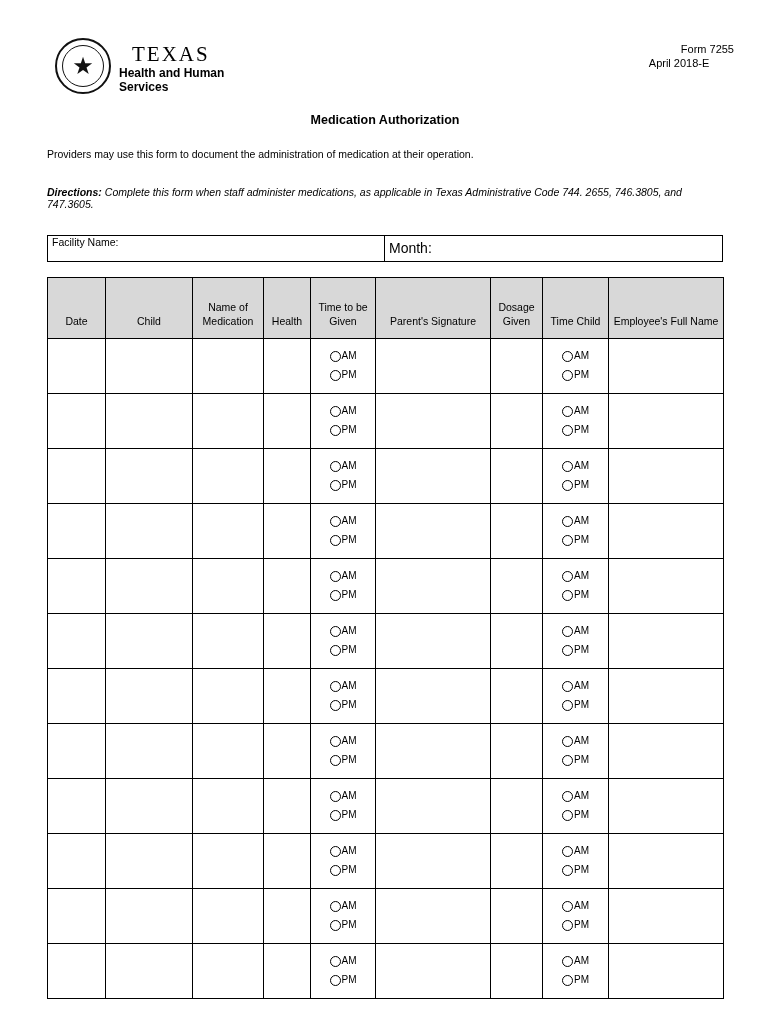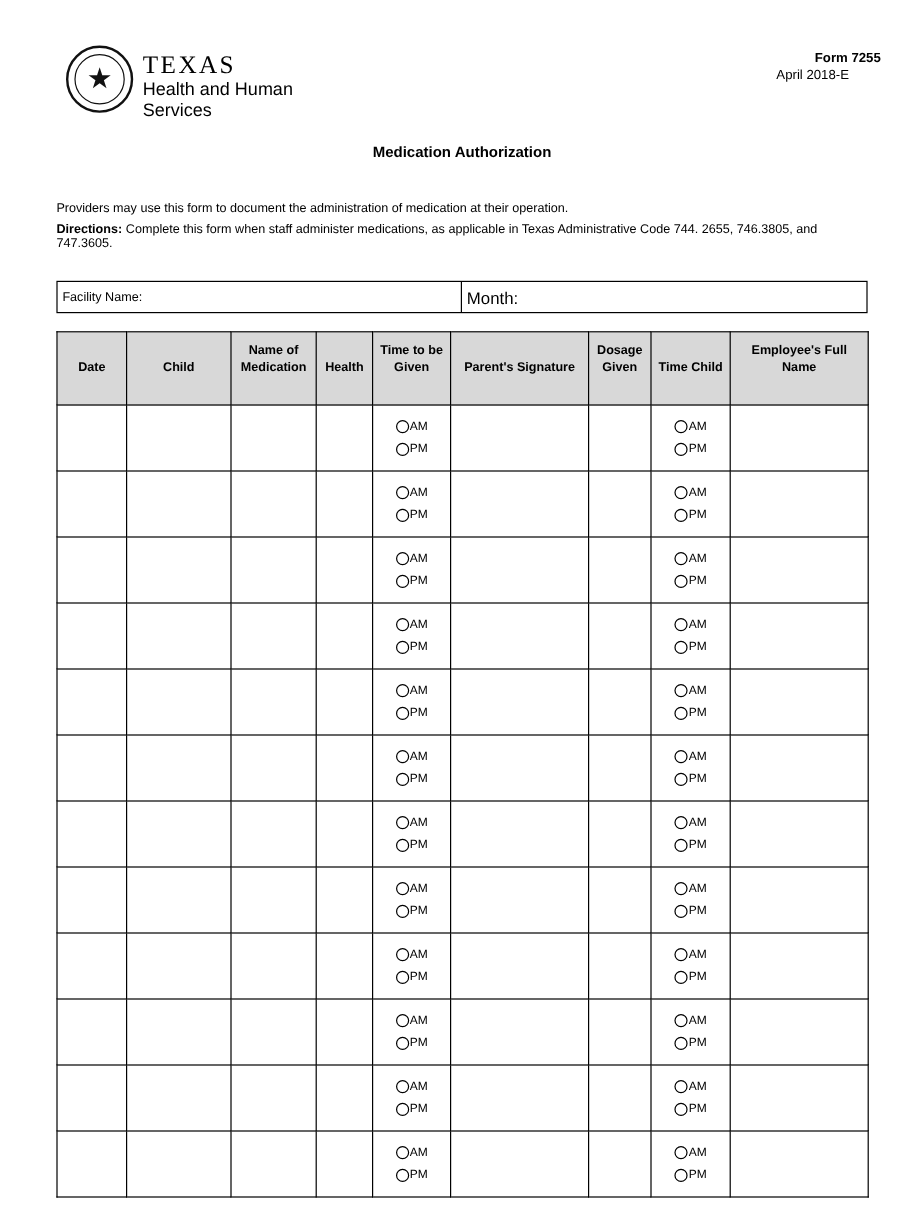--- a/index.html
+++ b/index.html
@@ -13,44 +13,44 @@
 
   
   .top-row { display: flex; justify-content: space-between; padding: 38px 36px 0 55px; }
   .logo-block { display: flex; align-items: flex-start; gap: 8px; }
   .seal { width: 56px; height: 56px; border: 2.5px solid #111; border-radius: 50%;
           display: flex; align-items: center; justify-content: center; background: #fff; }
   .seal-inner { width: 42px; height: 42px; border: 1.5px solid #111; border-radius: 50%;
           display: flex; align-items: center; justify-content: center; }
   .star { font-size: 24px; line-height: 1; color: #111; }
   .logo-text { padding-top: 5px; }
-  .agency { font-family: "Liberation Serif", serif; font-size: 21px; letter-spacing: 2px; line-height: 1.1; }
-  .dept { font-size: 15px; font-weight: normal; line-height: 1.2; }
+  .agency { font-family: "Liberation Serif", serif; font-size: 21px; letter-spacing: 2px; line-height: 1.1; margin-left: 13px; }
+  .dept { font-size: 12px; font-weight: bold; line-height: 1.2; }
   .form-id { font-size: 11px; padding-top: 4px; line-height: 1.3; }
-  .form-number { font-weight: bold; margin-left: 32px; }
+  .form-number { font-weight: normal; margin-left: 32px; }
 
   .title { text-align: center; font-size: 12.5px; font-weight: bold; margin-top: 18px; }
-  .intro { font-size: 10.5px; margin: 34px 47px 0; }
-  .directions { font-size: 10.5px; margin: 5px 47px 0; }
+  .intro { font-size: 10.5px; margin: 21px 47px 0; }
+  .directions { font-size: 10.5px; margin: 26px 47px 0; font-style: italic; }
   .directions strong { margin-right: 3px; }
 
   
   .facility-box { display: flex; margin: 25px 47px 0; border: 1px solid #000; height: 27px; width: 676px; }
-  .facility-cell { width: 50%; border-right: 1px solid #000; display: flex; align-items: center;
+  .facility-cell { width: 50%; border-right: 1px solid #000; display: flex; 
                    padding-left: 4px; font-size: 10.5px; }
   .month-cell { flex: 1; display: flex; align-items: center; padding-left: 4px; font-size: 14px; }
 
   
   .med-table { border-collapse: collapse; margin: 15px 47px 0; width: 676px; table-layout: fixed; }
   .med-table th {
     background: var(--header-bg, #d8d8d8);
     border: 1px solid #000;
-    font-size: 10.5px; font-weight: bold;
+    font-size: 10.5px; font-weight: normal;
     vertical-align: bottom; text-align: center;
-    line-height: 1.35; padding: 6px 2px 24px 2px;
+    line-height: 1.35; padding: 6px 2px 10px 2px;
     height: 61px;
   }
   .med-table td { border: 1px solid #000; height: 54px; padding: 0; }
   .time-cell-content { display: flex; flex-direction: column; justify-content: space-evenly;
                        align-items: center; height: 54px; padding: 4px 0; }
   .radio-row { display: flex; align-items: center; gap: 1px; }
   .radio-circle { width: 11px; height: 11px; border: 1px solid #000; border-radius: 50%;
                   background: #fff; display: inline-block; flex: 0 0 auto; }
   .radio-label { font-size: 10px; line-height: 1; }
 </style>

